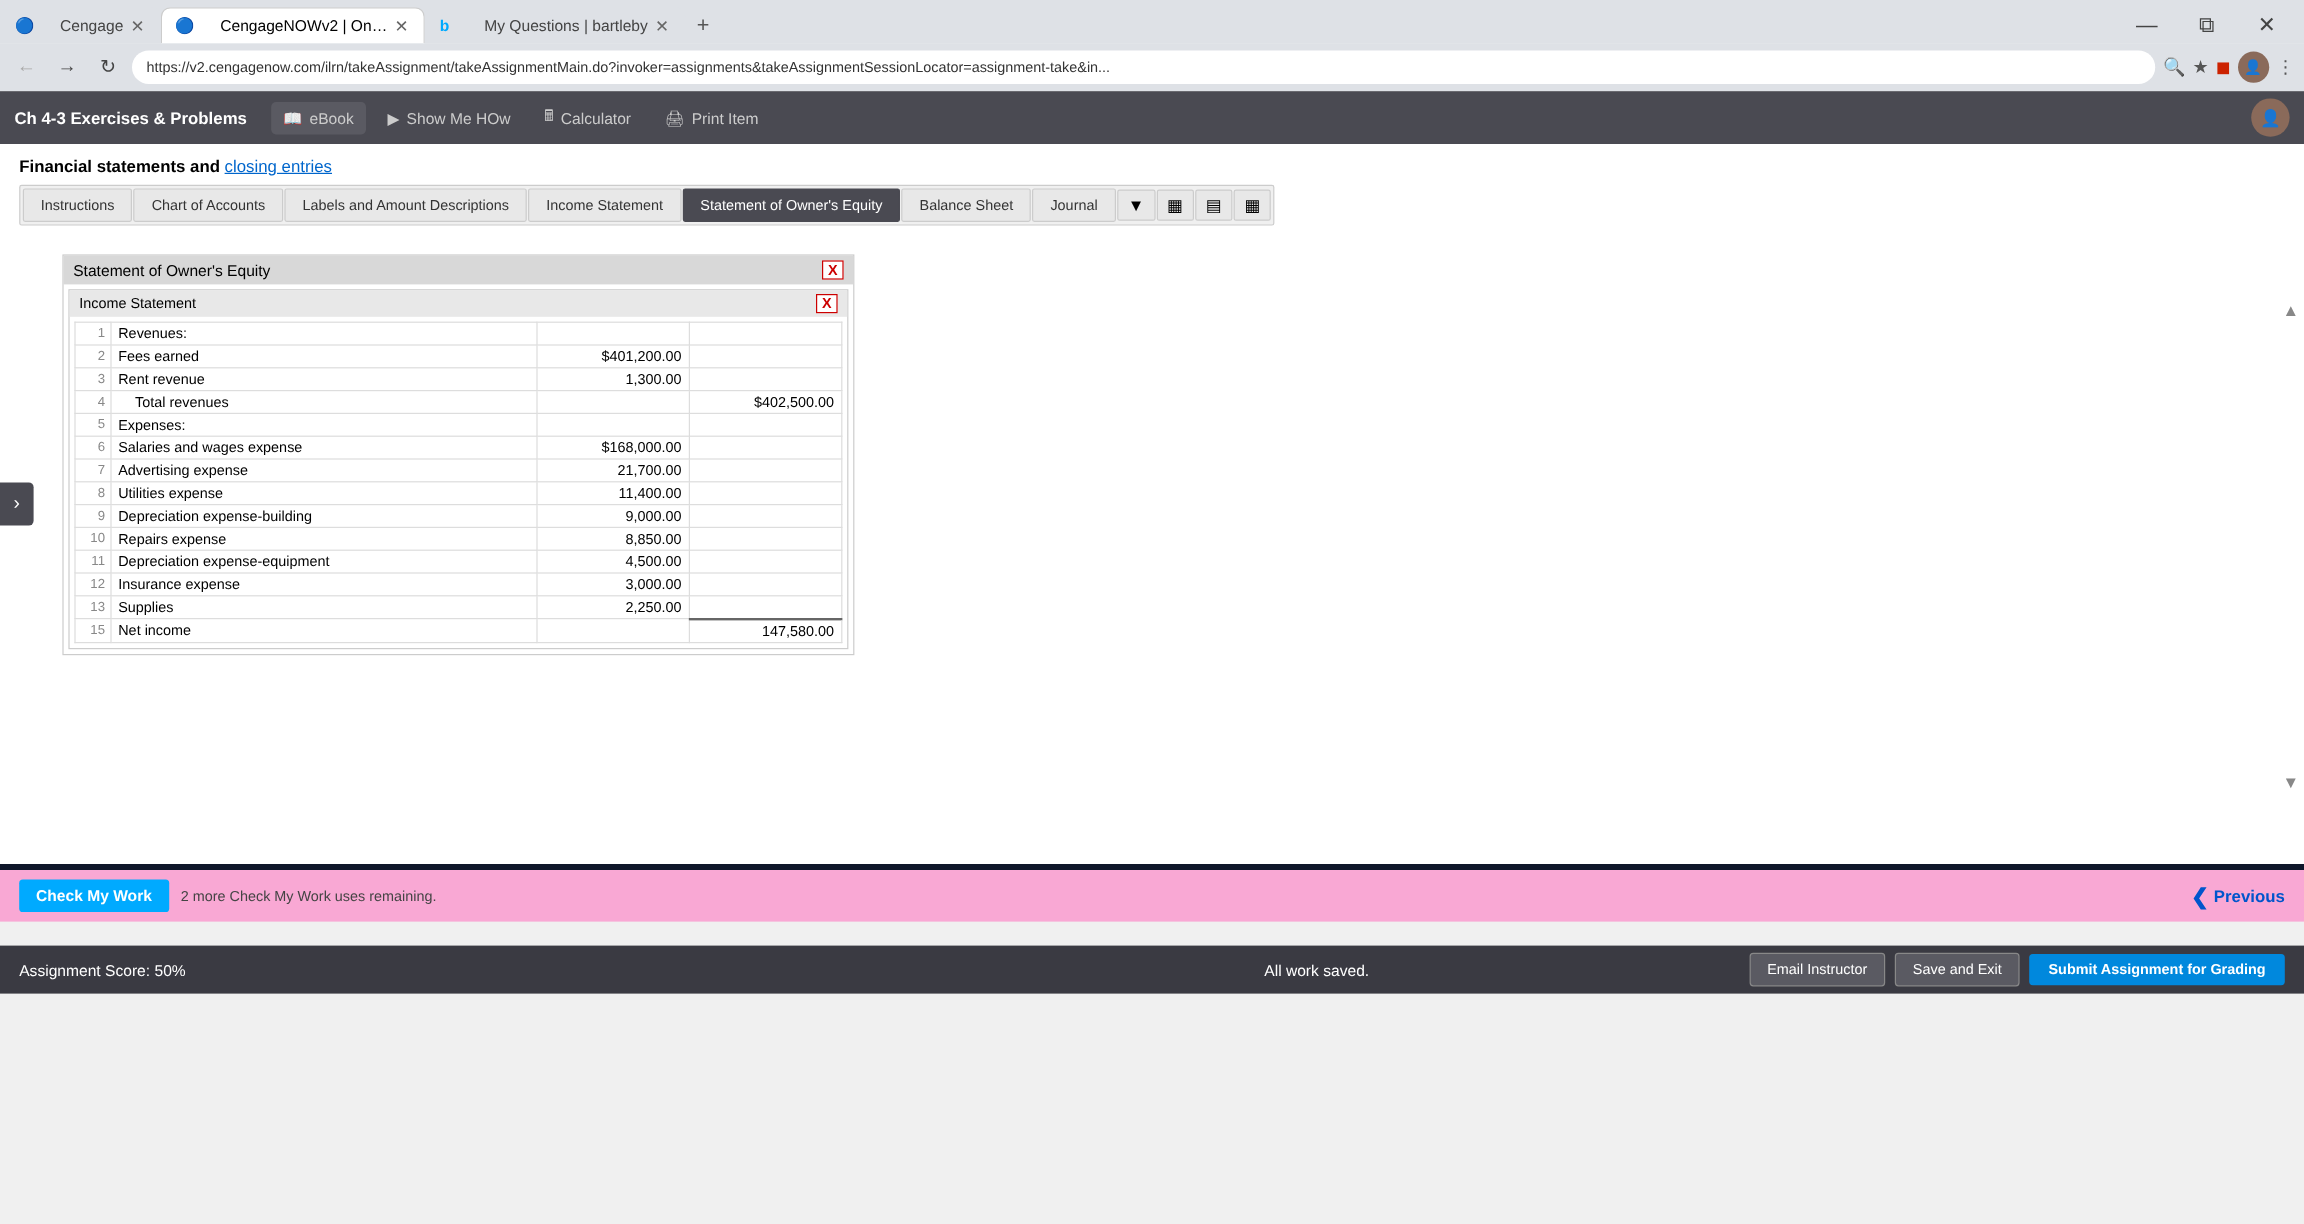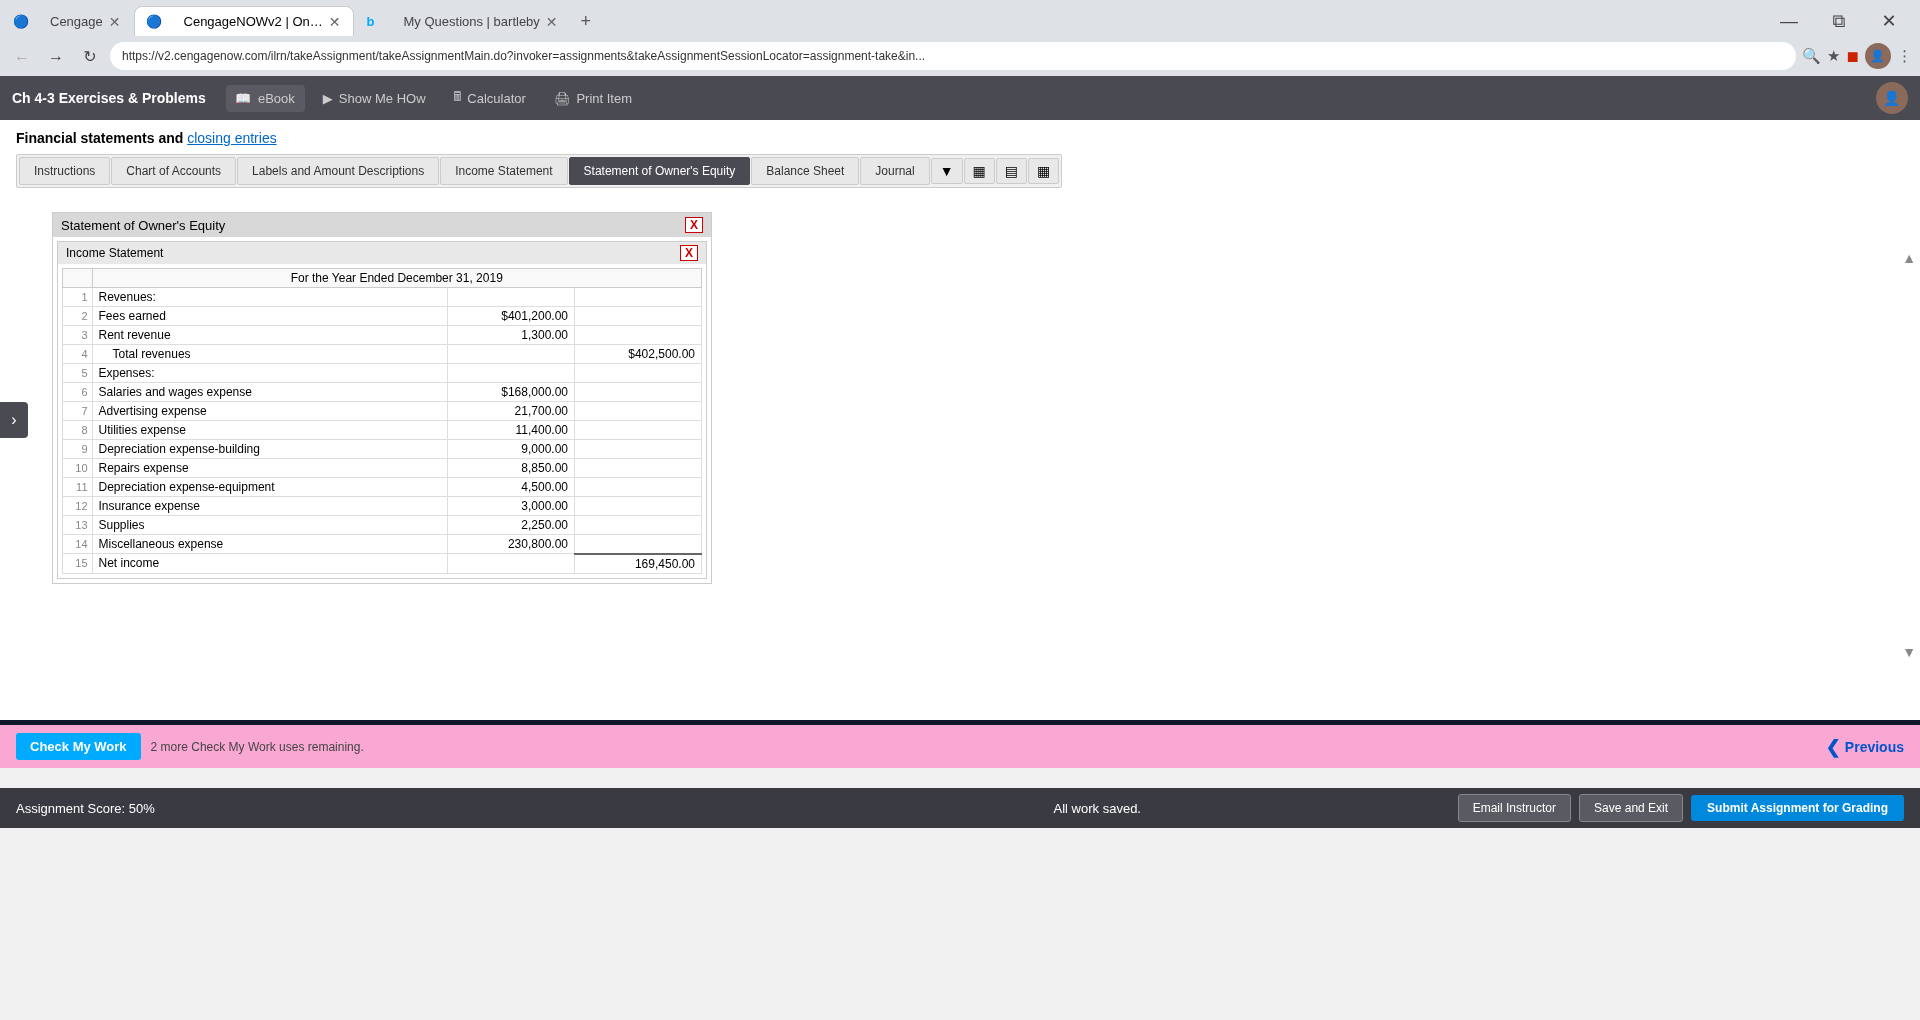--- a/index.html
+++ b/index.html
@@ -175,24 +175,20 @@
 
     <div class="inner-box">
       <div class="inner-box-header">
         <span>Income Statement</span>
         <span class="close-x" style="color:#cc0000;">X</span>
       </div>
 
       <div style="padding:4px; overflow-y:auto; max-height:460px;">
         <table class="stmt-table">
           <tbody>
-            <tr class="title-row">
-              <td class="row-num"></td>
-              <td colspan="3">For the Year Ended December 31, 2019</td>
-            </tr>
             <tr>
               <td class="row-num">1</td>
               <td class="label-cell">Revenues:</td>
               <td class="amt-cell-1"></td>
               <td class="amt-cell-2"></td>
             </tr>
             <tr>
               <td class="row-num">2</td>
               <td class="label-cell">Fees earned</td>
               <td class="amt-cell-1">$401,200.00</td>
@@ -258,30 +254,24 @@
               <td class="amt-cell-1">3,000.00</td>
               <td class="amt-cell-2"></td>
             </tr>
             <tr>
               <td class="row-num">13</td>
               <td class="label-cell">Supplies</td>
               <td class="amt-cell-1">2,250.00</td>
               <td class="amt-cell-2"></td>
             </tr>
             <tr>
-              <td class="row-num">14</td>
-              <td class="label-cell">Miscellaneous expense</td>
-              <td class="amt-cell-1">230,800.00</td>
-              <td class="amt-cell-2"></td>
-            </tr>
-            <tr>
               <td class="row-num">15</td>
               <td class="label-cell">Net income</td>
               <td class="amt-cell-1"></td>
-              <td class="amt-cell-2" style="border-top:2px solid #666;">169,450.00</td>
+              <td class="amt-cell-2" style="border-top:2px solid #666;">147,580.00</td>
             </tr>
           </tbody>
         </table>
       </div>
     </div>
   </div>
 
   <div style="position:absolute;right:4px;bottom:60px;font-size:14px;color:#888;cursor:pointer;">▼</div>
 </div>
 

